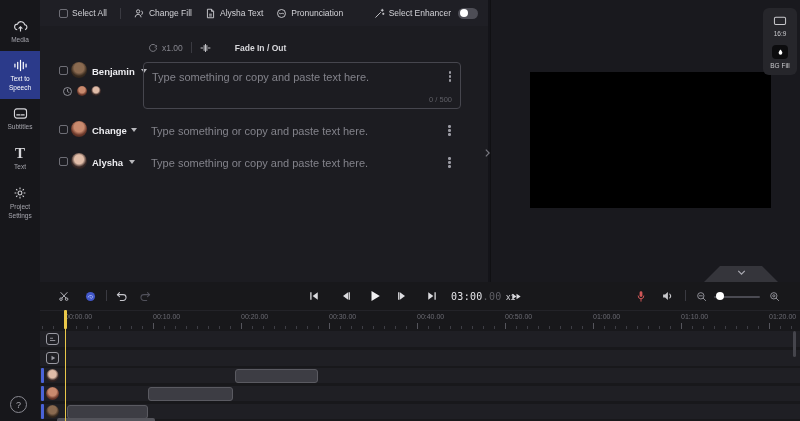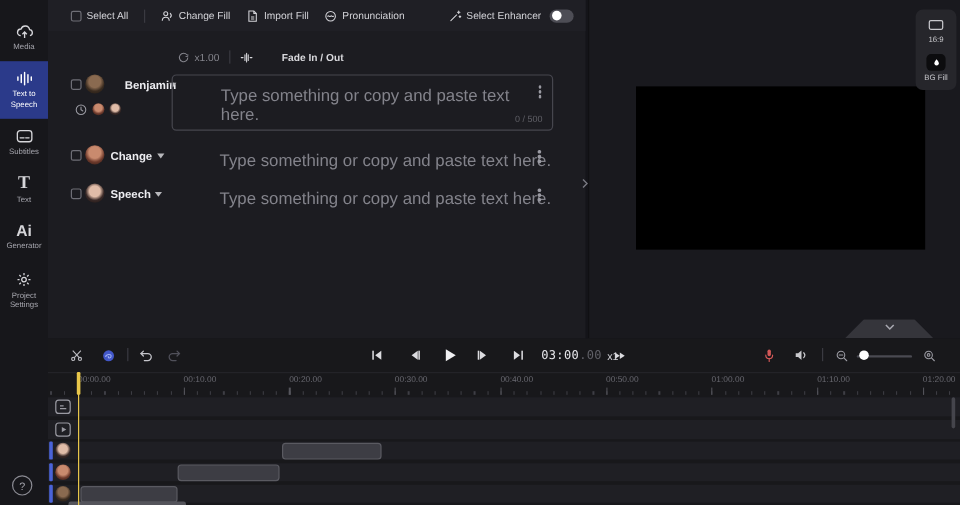--- a/index.html
+++ b/index.html
@@ -29,21 +29,21 @@
   .fade-lbl{color:#d8d8dc;font-weight:bold;padding-left:20px;}
 
   .avatar{border-radius:50%;box-sizing:border-box;}
   .av-benjamin{background:radial-gradient(circle at 50% 38%,#8a6a50 0 38%,#3a2c20 62%,#1e1712);}
   .av-nicole{background:radial-gradient(circle at 50% 38%,#c98a6e 0 38%,#6e3a2c 62%,#2a1812);}
   .av-alysha{background:radial-gradient(circle at 50% 40%,#e0bca8 0 36%,#3a2a28 60%,#17100f);}
 
   .voice-name{font-size:9.5px;font-weight:bold;color:#ececf0;}
   .caret{width:0;height:0;border-left:3.5px solid transparent;border-right:3.5px solid transparent;border-top:4px solid #b8b8bc;display:inline-block;margin-left:5px;}
   .kebab{width:2.5px;height:2.5px;border-radius:50%;background:#9a9aa2;box-shadow:0 -4px 0 #9a9aa2,0 4px 0 #9a9aa2;}
-  .placeholder{font-size:14px;color:#83838b;margin-left:32px;}
+  .placeholder{font-size:11px;color:#83838b;}
   .textbox{position:absolute;left:103px;top:62px;width:318px;height:47px;border:1px solid #46464e;border-radius:4px;box-sizing:border-box;background:transparent;}
   .counter{position:absolute;right:8px;bottom:4px;font-size:7.5px;color:#5f5f66;}
 
   
   .preview{position:absolute;left:490px;top:0;width:310px;height:282px;background:#19191e;border-left:1px solid #101013;box-sizing:border-box;}
   .video{position:absolute;left:39px;top:72px;width:241px;height:136px;background:#000;}
   .ratio-panel{position:absolute;left:272px;top:8px;width:34px;background:#26262b;border-radius:6px;padding:7px 0 6px;display:flex;flex-direction:column;align-items:center;gap:8px;}
   .ratio-btn{display:flex;flex-direction:column;align-items:center;gap:3px;color:#c8c8cc;font-size:6.5px;cursor:pointer;}
   .bgfill-chip{width:16px;height:14px;background:#0c0c0e;border-radius:4px;display:flex;align-items:center;justify-content:center;}
   .chevron-tab{position:absolute;left:213px;top:266px;width:74px;height:16px;background:#35353b;clip-path:polygon(0 100%,16px 0,58px 0,100% 100%);display:flex;align-items:flex-start;justify-content:center;cursor:pointer;}
@@ -102,24 +102,20 @@
             <path d="M4 8.5h3.5M9 8.5h3" stroke-linecap="round"></path>
           </svg>
       </span>
       <span class="lbl">Subtitles</span>
     </div>
     <div class="side-item">
       <span class="side-glyph" style="font-family:'Liberation Serif',serif;font-size:15px;">T</span>
       <span class="lbl">Text</span>
     </div>
     <div class="side-item">
-      <span class="side-glyph">Ai</span>
-      <span class="lbl">Generator</span>
-    </div>
-    <div class="side-item">
       <span>
         <svg width="14" height="14" viewBox="0 0 16 16" fill="none" stroke="#d6d6da" stroke-width="1.2">
             <circle cx="8" cy="8" r="2.2"></circle>
             <path d="M8 1.8v2M8 12.2v2M1.8 8h2M12.2 8h2M3.6 3.6l1.4 1.4M11 11l1.4 1.4M12.4 3.6 11 5M5 11l-1.4 1.4"></path>
           </svg>
       </span>
       <span class="lbl">Project Settings</span>
     </div>
     <div class="help-btn">
       <span>?</span>
@@ -145,21 +141,21 @@
         <span>Change Fill</span>
       </div>
       <div class="tb-item">
         <span>
           <svg width="11" height="11" viewBox="0 0 16 16" fill="none" stroke="#d3d3d8" stroke-width="1.3">
               <path d="M3.5 1.8h6l3 3v9.4h-9z"></path>
               <path d="M9.5 1.8v3h3"></path>
               <path d="M6 9h4M6 11.5h4"></path>
             </svg>
         </span>
-        <span>Import Fill</span>
+        <span>Alysha Text</span>
       </div>
       <div class="tb-item">
         <span>
           <svg width="11" height="11" viewBox="0 0 16 16" fill="none" stroke="#d3d3d8" stroke-width="1.3">
               <circle cx="8" cy="8" r="5.8"></circle>
               <path d="M4.5 8c1.2-1.6 2.3 1.6 3.5 0s2.3 1.6 3.5 0" stroke-linecap="round"></path>
             </svg>
         </span>
         <span>Pronunciation</span>
       </div>
@@ -193,21 +189,21 @@
           <svg width="11" height="10" viewBox="0 0 16 14" fill="none" stroke="#d8d8dc" stroke-width="1.3" stroke-linecap="round">
               <path d="M1.5 7h2.2M12.3 7h2.2M6 3.5v7M8 1.8v10.4M10 3.5v7"></path>
             </svg>
         </span>
         <span class="fade-lbl">Fade In / Out</span>
       </span>
     </div>
 
     <span class="checkbox abs" style="left:19px;top:66px;"></span>
     <span class="avatar av-benjamin abs" style="left:31px;top:62px;width:16px;height:16px;"></span>
-    <span class="voice-name abs" style="left:64px;top:66px;">Benjamin</span>
+    <span class="voice-name abs" style="left:52px;top:66px;">Benjamin</span>
     <span class="caret abs" style="left:96px;top:69px;"></span>
     <span class="abs" style="left:22px;top:86px;">
       <svg width="11" height="11" viewBox="0 0 16 16" fill="none" stroke="#9a9aa2" stroke-width="1.3">
           <circle cx="8" cy="8" r="5.8"></circle>
           <path d="M8 4.8V8l2.2 1.4" stroke-linecap="round"></path>
         </svg>
     </span>
     <span class="avatar av-nicole abs" style="left:37px;top:86px;width:10px;height:10px;"></span>
     <span class="avatar av-alysha abs" style="left:51px;top:86px;width:10px;height:10px;"></span>
 
@@ -219,21 +215,21 @@
 
     <span class="checkbox abs" style="left:19px;top:125px;"></span>
     <span class="avatar av-nicole abs" style="left:31px;top:121px;width:16px;height:16px;"></span>
     <span class="voice-name abs" style="left:52px;top:125px;">Change</span>
     <span class="caret abs" style="left:86px;top:128px;"></span>
     <span class="placeholder abs" style="left:111px;top:125px;">Type something or copy and paste text here.</span>
     <span class="kebab abs" style="left:408px;top:129px;"></span>
 
     <span class="checkbox abs" style="left:19px;top:157px;"></span>
     <span class="avatar av-alysha abs" style="left:31px;top:153px;width:16px;height:16px;"></span>
-    <span class="voice-name abs" style="left:52px;top:157px;">Speech</span>
+    <span class="voice-name abs" style="left:52px;top:157px;">Alysha</span>
     <span class="caret abs" style="left:84px;top:160px;"></span>
     <span class="placeholder abs" style="left:111px;top:157px;">Type something or copy and paste text here.</span>
     <span class="kebab abs" style="left:408px;top:161px;"></span>
   </section>
 
   <div class="expander">
     <svg width="7" height="10" viewBox="0 0 8 12" fill="none" stroke="#7a7a82" stroke-width="1.4">
         <path d="M2 2l4 4-4 4"></path>
       </svg>
   </div>

